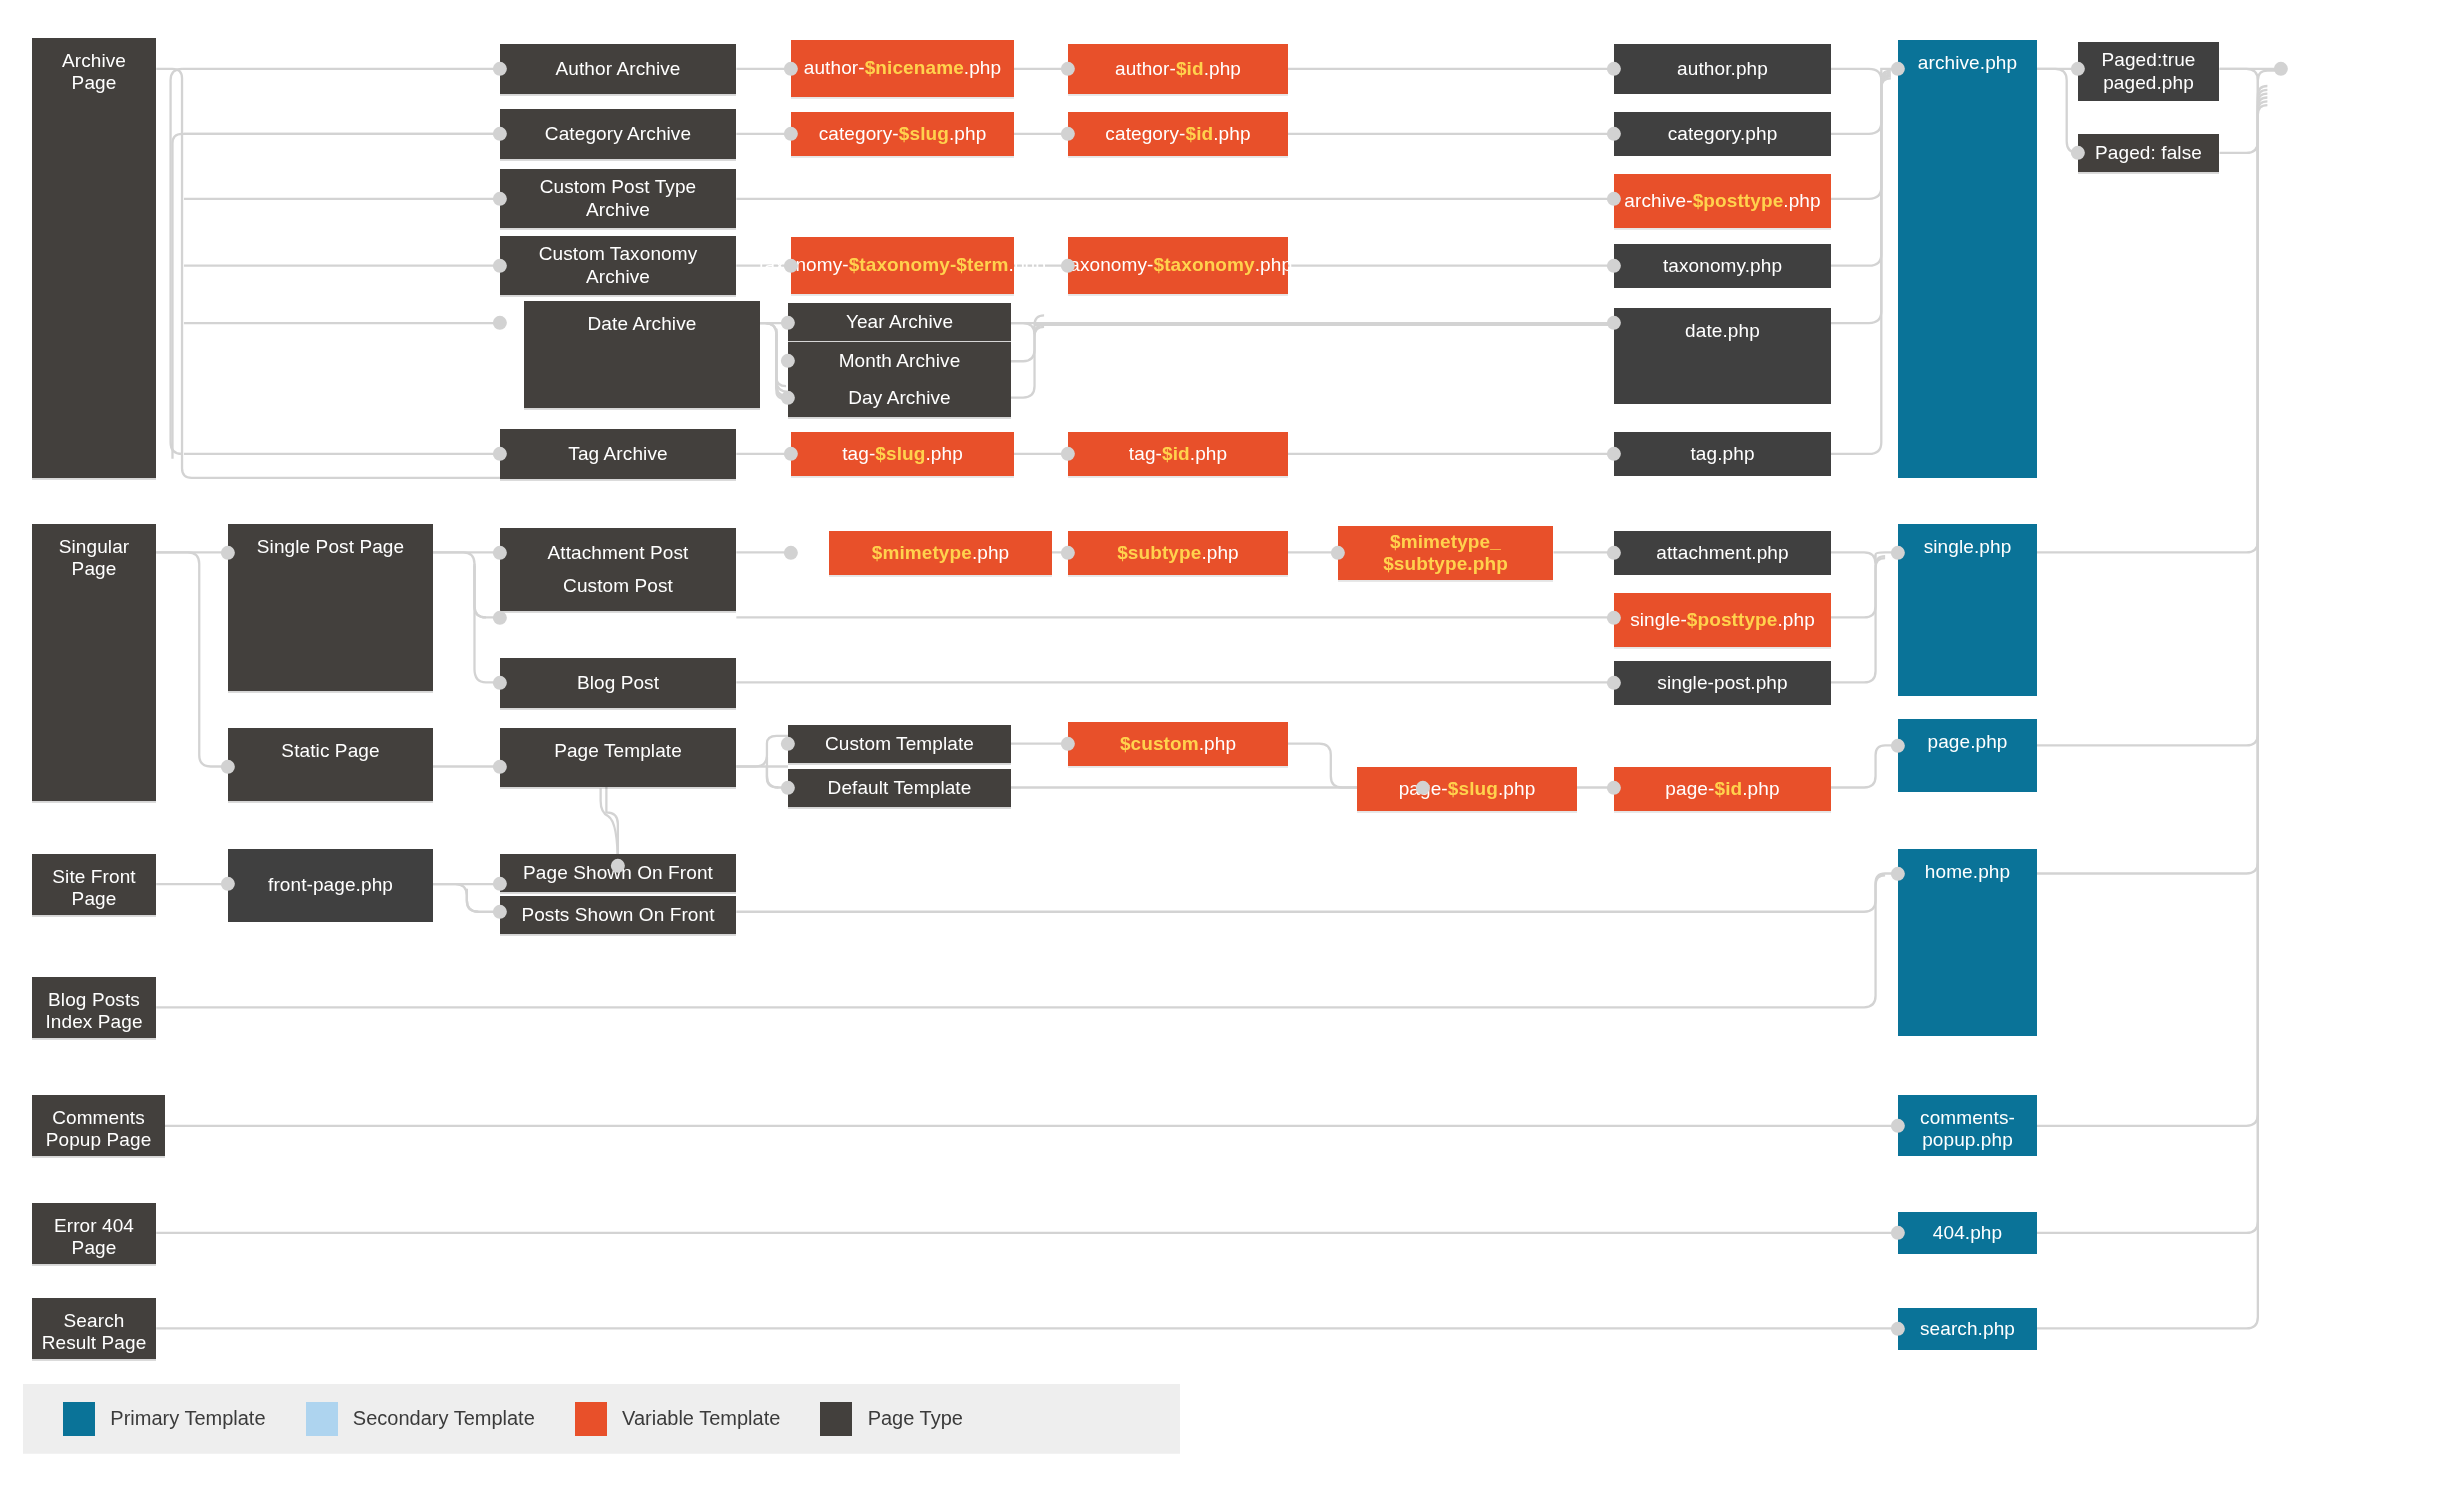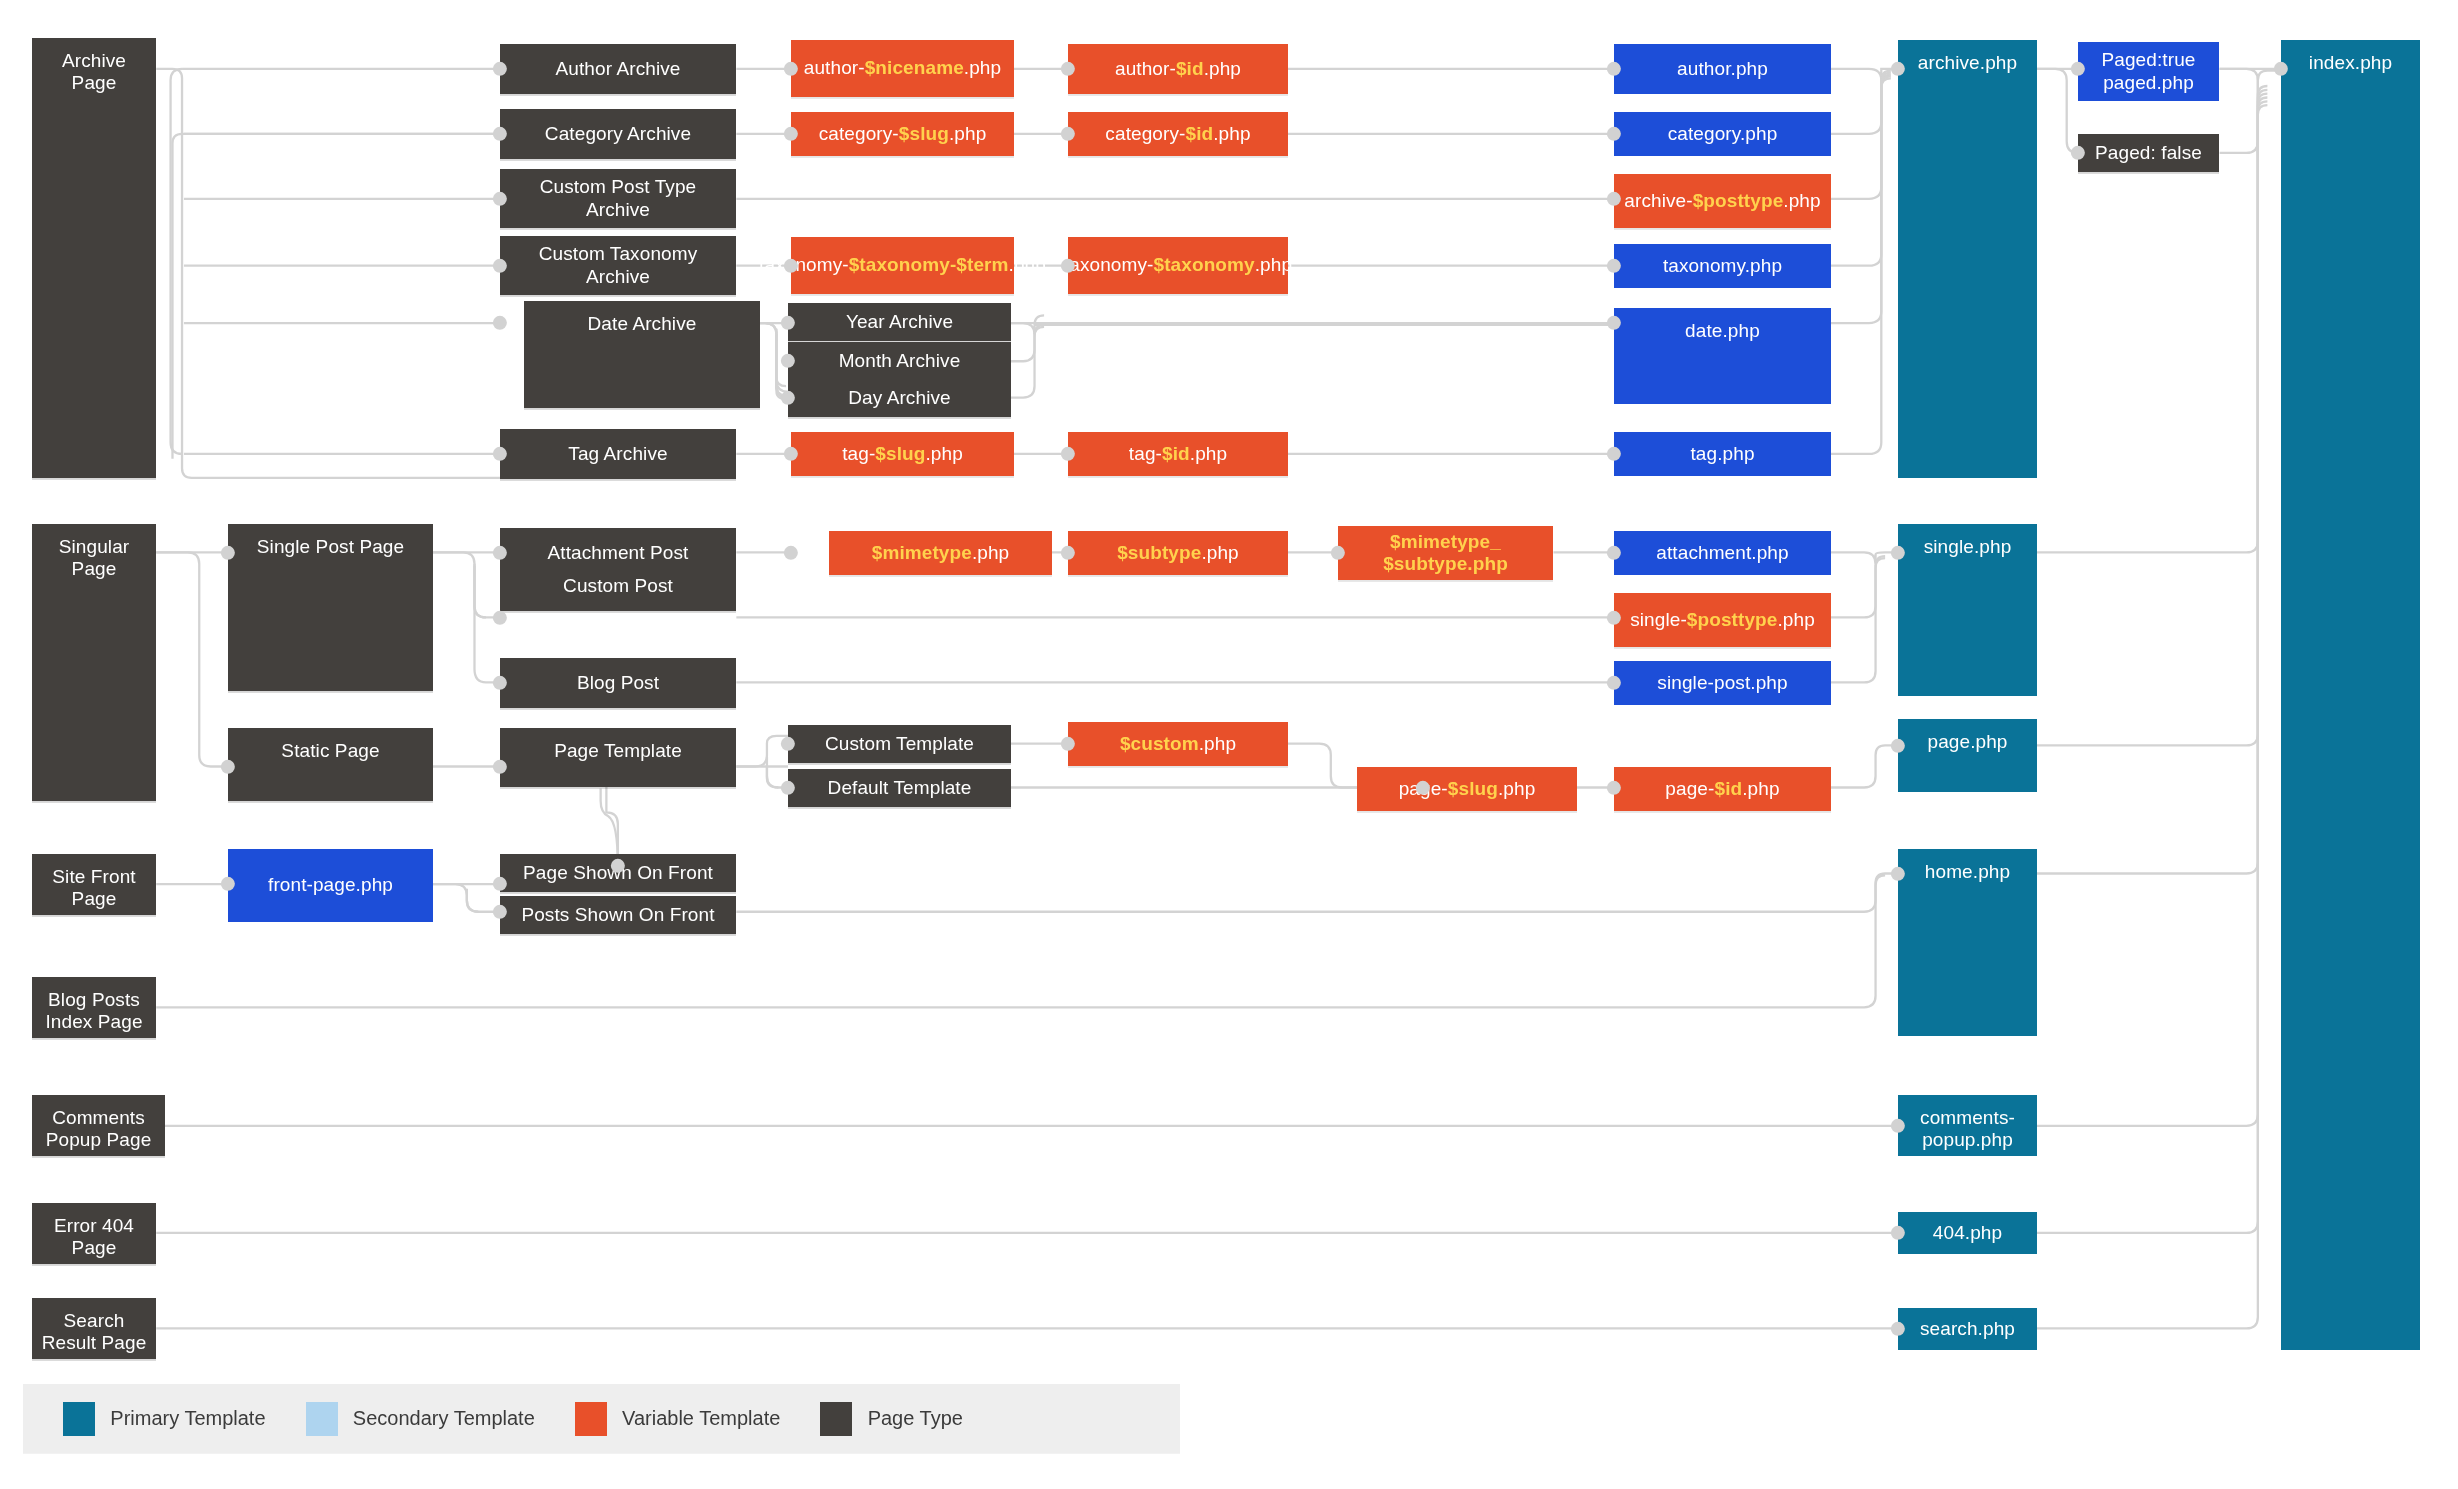--- a/index.html
+++ b/index.html
@@ -45,21 +45,21 @@
     text-align:center;
     color:#ffffff;
     line-height:1.16;
     box-sizing:border-box;
     padding:1.9px 5.7px;
     letter-spacing:0.1px;
   }
   .node span.lbl{display:block;}
   .pagetype{ background:#43403d; font-size:19px; box-shadow:0 1.9px 0 rgba(0,0,0,.16);}
   .variable{ background:#e8502a; font-size:19px; box-shadow:0 1.9px 0 rgba(0,0,0,.10);}
-  .secondary{background:#1d4ed8; font-size:19px;text-align:center;}
+  .secondary{background:#404040; font-size:19px;text-align:center;}
   .primary{  background:#0a7398; font-size:19px;}
   .variable b{color:#ffd24d;font-weight:bold;}
   .node.tallhead{align-items:flex-start;padding-top:11.5px;}
   
   #legend{
     position:absolute;
     left:23px;
     top:1384px;
     width:1157px;
     height:69px;
@@ -350,23 +350,20 @@
     <span class="lbl">archive.php</span>
   </div>
 
   <div class="node secondary" style="left:2078px;top:42px;width:141px;height:59px">
     <span class="lbl"><span>Paged:true</span><br><span>paged.php</span></span>
   </div>
   <div class="node pagetype" style="left:2078px;top:134px;width:141px;height:38px">
     <span class="lbl">Paged: false</span>
   </div>
 
-  <div class="node primary tallhead" style="left:2281px;top:40px;width:139px;height:1310px">
-    <span class="lbl">index.php</span>
-  </div>
 
   <div class="node pagetype tallhead" style="left:32px;top:524px;width:124px;height:277px">
     <span class="lbl">Singular Page</span>
   </div>
 
   <div class="node pagetype tallhead" style="left:228px;top:728px;width:205px;height:73px">
     <span class="lbl">Static Page</span>
   </div>
   <div class="node pagetype tallhead" style="left:228px;top:524px;width:205px;height:167px">
     <span class="lbl">Single Post Page</span>

